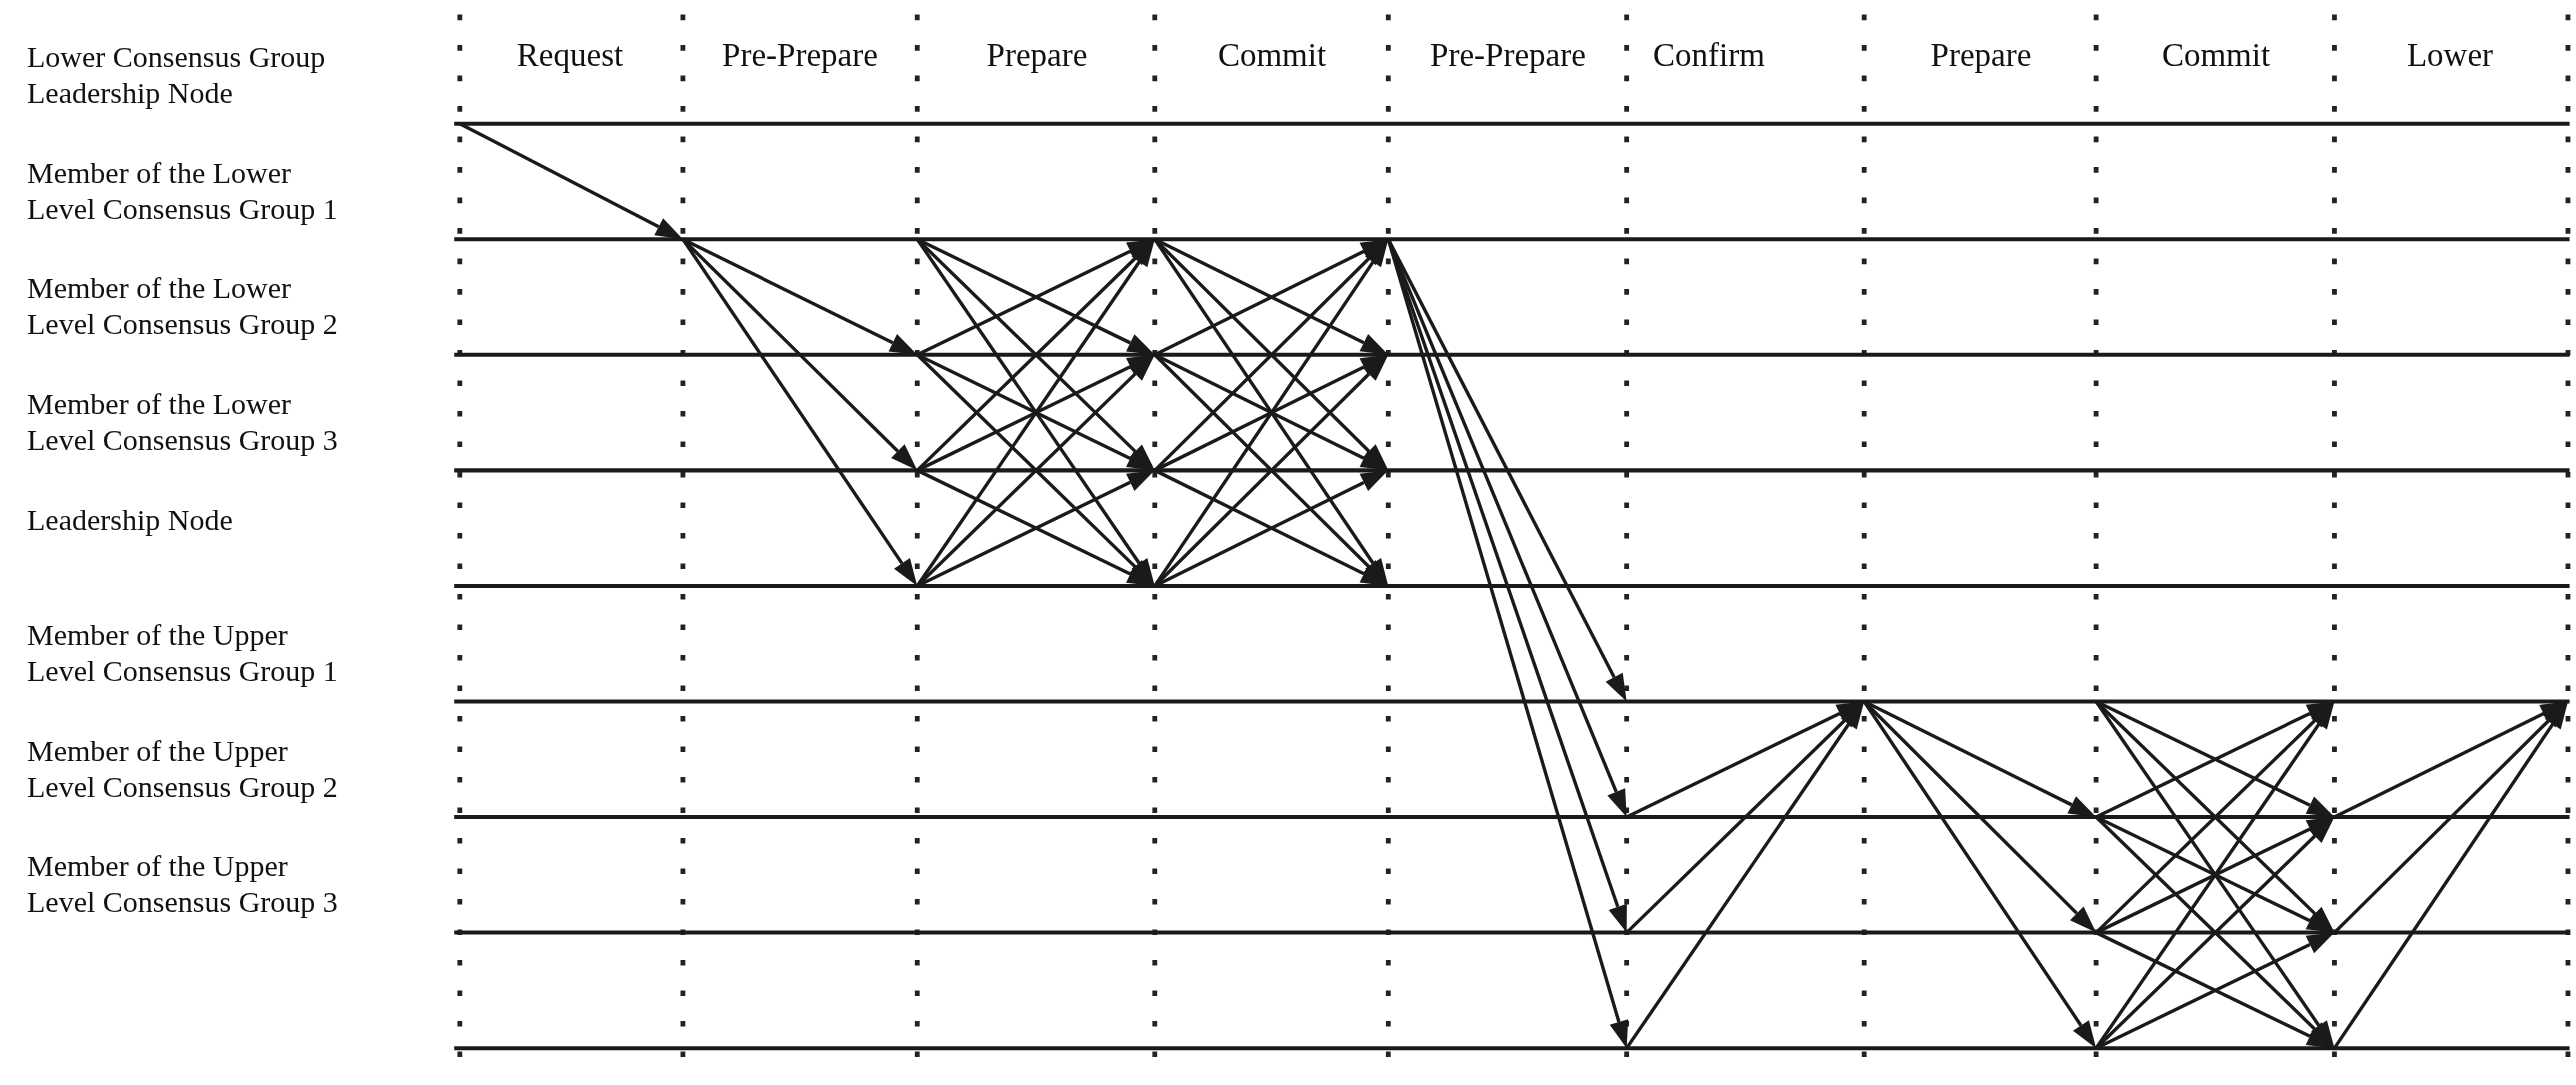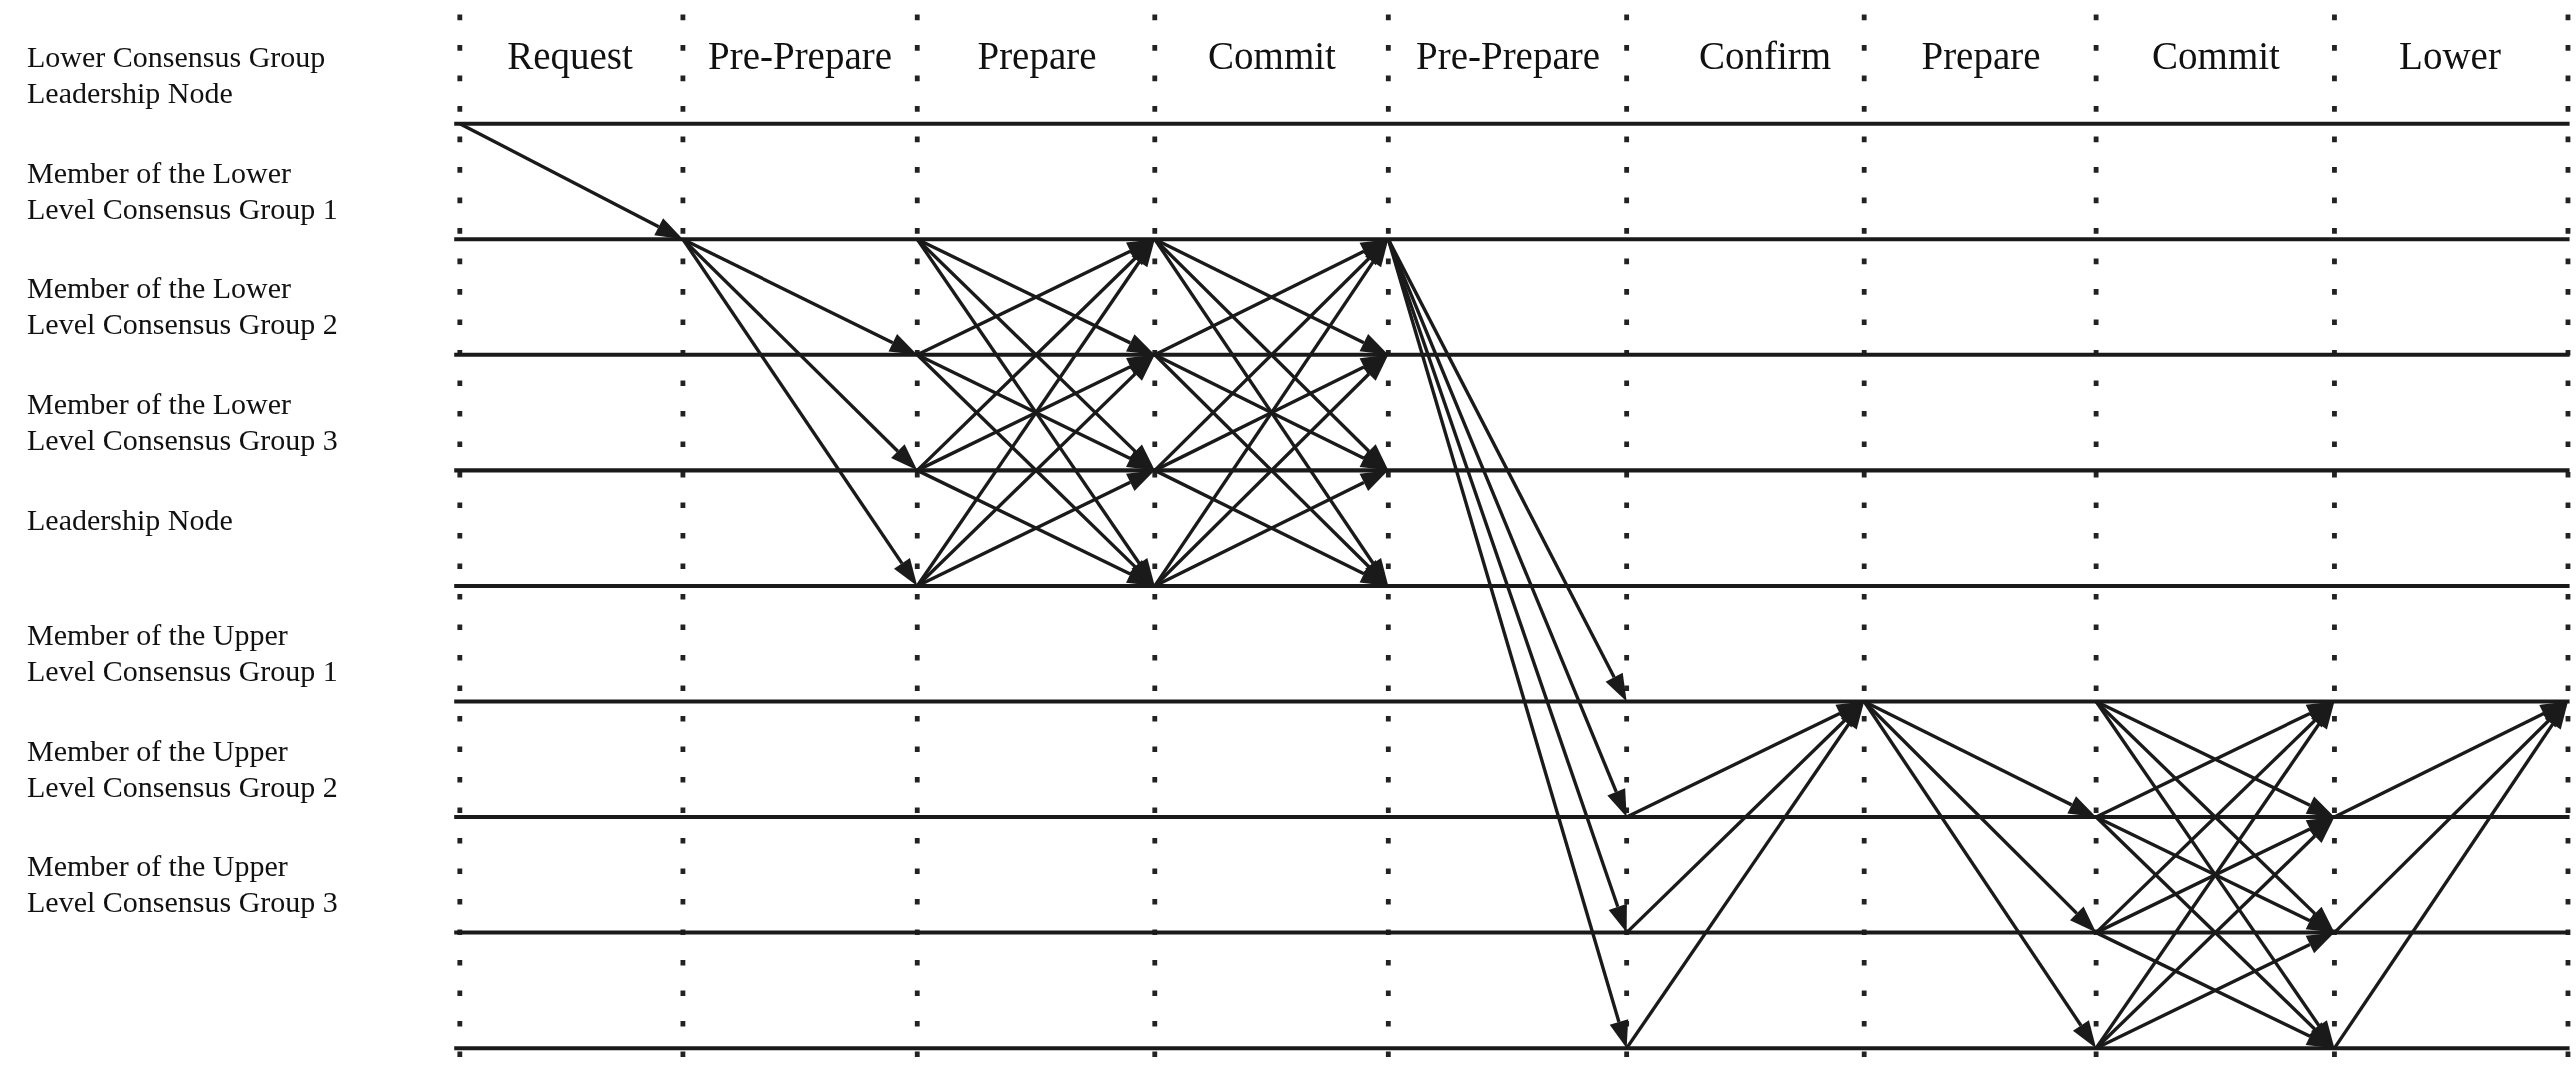--- a/index.html
+++ b/index.html
@@ -1,20 +1,20 @@
 <!DOCTYPE html>
 <html style="font-size:13px"><head>
 <meta charset="utf-8">
 <style>
   html,body{margin:0;padding:0;background:#ffffff;}
   body{width:2576px;height:1086px;font-family:"Liberation Serif",serif;color:#1a1a1a;}
   #root{position:relative;width:2576px;height:1086px;overflow:hidden;background:#fff;}
   .labels{position:absolute;left:0;top:0;width:449px;height:1086px;}
   .row-label{position:absolute;left:27px;width:417px;font-size:30px;line-height:36px;color:#111;}
-  .col-head{position:absolute;font-size:39px;line-height:33px;color:#111;text-align:center;transform:translateX(-50%);top:39px;white-space:nowrap;}
+  .col-head{position:absolute;font-size:33px;line-height:33px;color:#111;text-align:center;transform:translateX(-50%);top:39px;white-space:nowrap;}
   svg.canvas{position:absolute;left:0;top:0;width:2576px;height:1086px;}
 </style>
 </head>
 <body>
 
 <div id="root">
 
   <div class="labels">
       <div class="row-label" style="top: 39px;">
         <div>Lower Consensus Group</div>
@@ -287,18 +287,18 @@
           <polygon points="3200,874 3190.9574273157627,908.9031786410678 3171.05224820957,895.4948288264793" fill="#1a1a1a"></polygon>
         </g>
       </g>
   </svg>
 
 <div class="col-head" style="left: 570px;">Request</div>
     <div class="col-head" style="left: 800px;">Pre-Prepare</div>
     <div class="col-head" style="left: 1037px;">Prepare</div>
     <div class="col-head" style="left: 1272px;">Commit</div>
     <div class="col-head" style="left: 1508px;">Pre-Prepare</div>
-    <div class="col-head" style="left: 1765px;">Confirm</div>
+    <div class="col-head" style="left: 1709px;">Confirm</div>
     <div class="col-head" style="left: 1981px;">Prepare</div>
     <div class="col-head" style="left: 2216px;">Commit</div>
     <div class="col-head" style="left: 2450px;">Lower</div>
   </div>
 
 
 </body></html>

